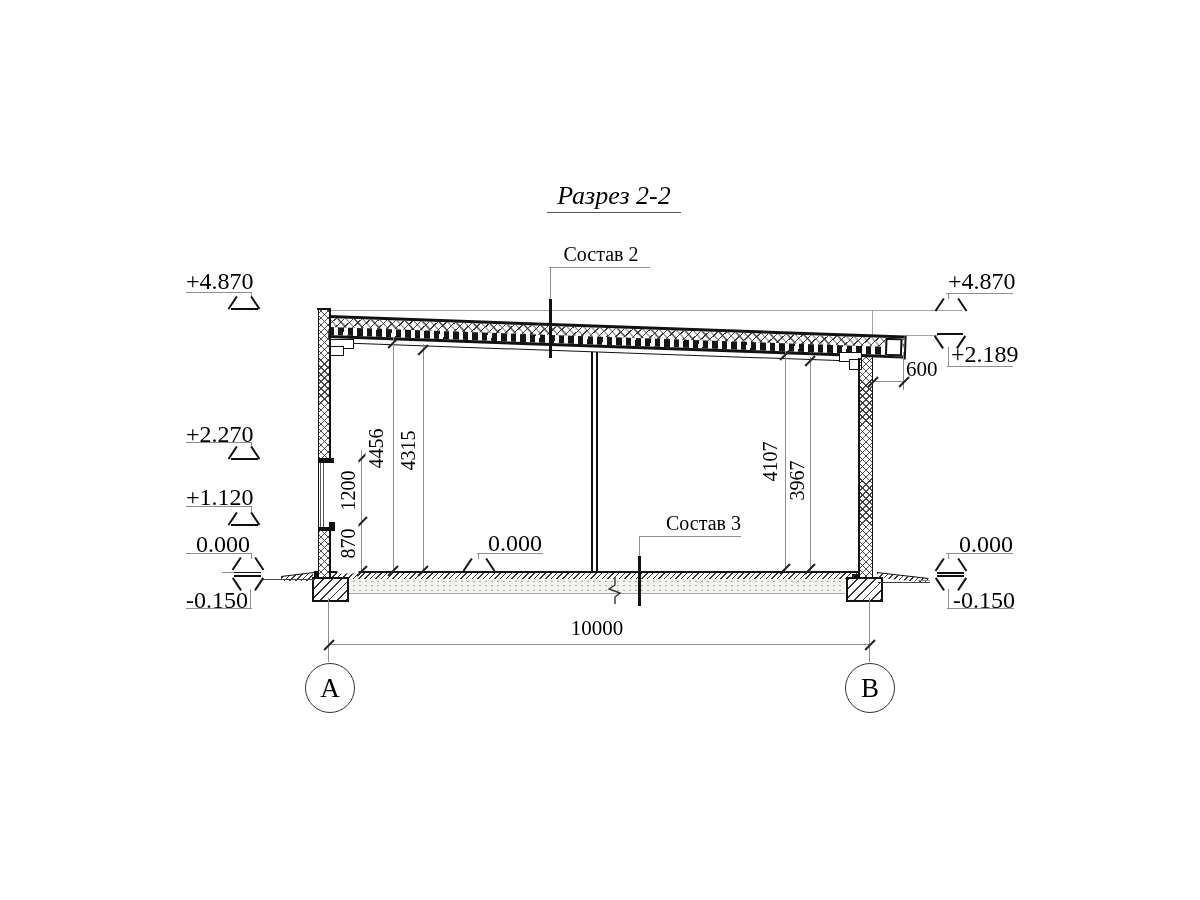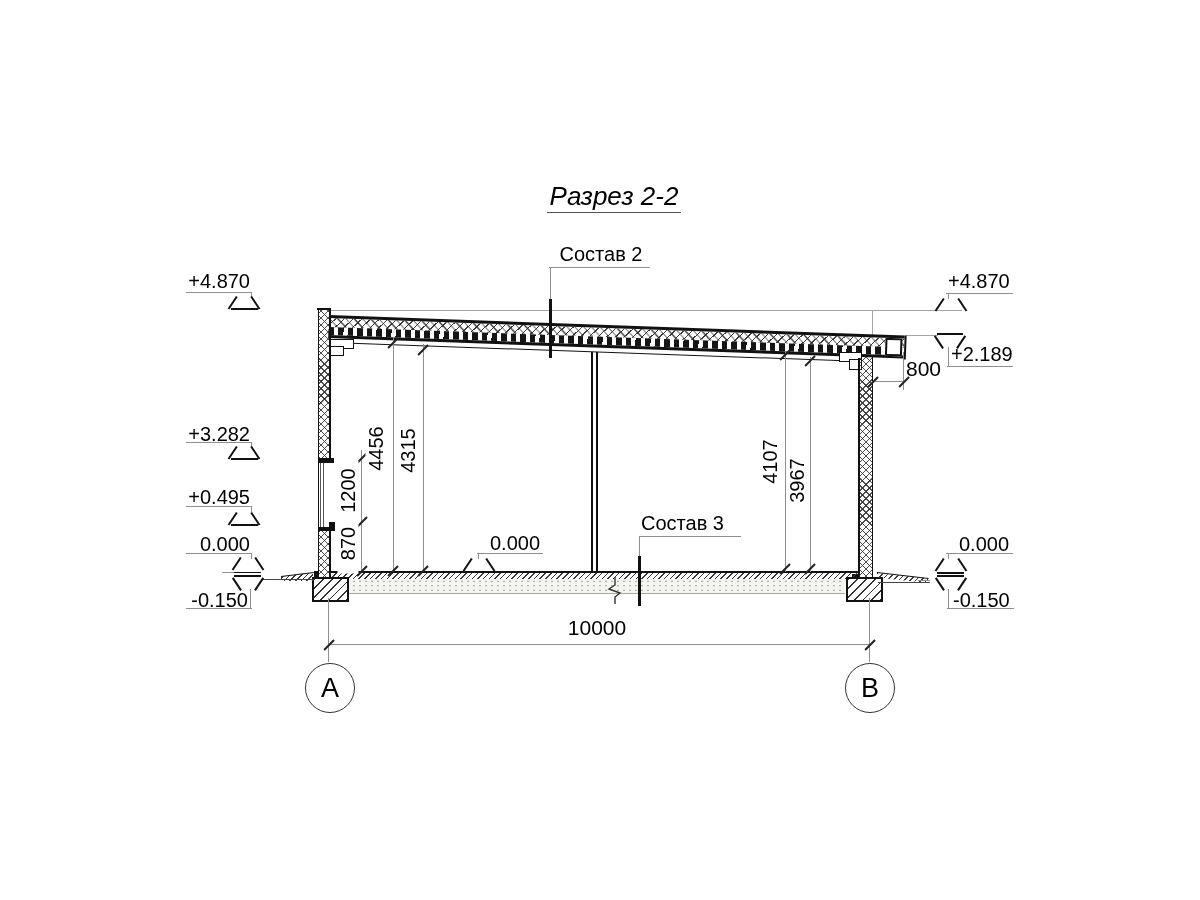--- a/index.html
+++ b/index.html
@@ -1,28 +1,28 @@
 <!DOCTYPE html>
 <html><head>
 <meta charset="utf-8">
 <style>
   html,body{margin:0;padding:0;background:#fff}
   .sheet{position:relative;width:1200px;height:900px;background:#fff;overflow:hidden;
-         font-family:Liberation Sans, sans-serif;color:#000}
+         font-family:Liberation Serif, serif;color:#000}
   .t{position:absolute;white-space:nowrap;color:#000}
   .ln{position:absolute;background:#111}
   .tn{position:absolute;background:#8f8f8f}
   .tick{position:absolute;width:14px;height:1.8px;background:#222;transform:rotate(-45deg)}
   .vee{position:absolute;width:16px;height:12px}
   .vee i{position:absolute;width:2px;height:14.6px;background:#111}
   .vd i:nth-child(1){left:0;top:-1px;transform-origin:top left;transform:rotate(33.7deg)}
   .vd i:nth-child(2){right:0;top:-1px;transform-origin:top right;transform:rotate(-33.7deg)}
   .vu i:nth-child(1){left:0;bottom:-1px;transform-origin:bottom left;transform:rotate(-33.7deg)}
   .vu i:nth-child(2){right:0;bottom:-1px;transform-origin:bottom right;transform:rotate(33.7deg)}
-  .elab{font-size:20px;line-height:21px}
+  .elab{font-size:24px;line-height:21px}
   .vlab{position:absolute;width:60px;text-align:center;font-size:20px;line-height:21px;
         background:#fff;transform:rotate(-90deg)}
   .hw{background-image:
       repeating-linear-gradient(45deg,rgba(45,45,45,.85) 0 1px,transparent 1px 5px),
       repeating-linear-gradient(-45deg,rgba(45,45,45,.85) 0 1px,transparent 1px 5px)}
   .hr{background-image:
       repeating-linear-gradient(45deg,rgba(40,40,40,.9) 0 1px,transparent 1px 6px),
       repeating-linear-gradient(-45deg,rgba(40,40,40,.9) 0 1px,transparent 1px 6px)}
   .hfnd{background-image:repeating-linear-gradient(135deg,#333 0 1.2px,transparent 1.2px 6.2px)}
   .hfl{background-image:repeating-linear-gradient(135deg,#3a3a3a 0 1px,transparent 1px 4px)}
@@ -102,44 +102,44 @@
               clip-path:polygon(0 0,100% 55%,100% 100%,0 45%)"></div>
   <div class="ln" style="left:877px;top:572.3px;width:51.5px;height:1.3px;transform:rotate(6.7deg);transform-origin:0 0"></div>
   <div class="tn" style="left:878px;top:582px;width:52px;height:1.2px;background:#444"></div>
   <div class="tn" style="left:918px;top:579.6px;width:12px;height:1.2px"></div>
 
   <div class="t" style="left:551px;top:243px;width:100px;text-align:center;font-size:20px">Состав 2</div>
   <div class="tn" style="left:549px;top:266.8px;width:101px;height:1px"></div>
   <div class="tn" style="left:550px;top:267px;width:1px;height:34px"></div>
   <div class="ln" style="left:549px;top:299px;width:2.6px;height:59px"></div>
 
-  <div class="t" style="left:641px;top:512px;width:100px;text-align:left;font-size:20px">Состав 3</div>
+  <div class="t" style="left:641px;top:512px;width:100px;text-align:right;font-size:20px">Состав 3</div>
   <div class="tn" style="left:639px;top:535.5px;width:102px;height:1px"></div>
   <div class="tn" style="left:639px;top:536px;width:1px;height:23px"></div>
   <div class="ln" style="left:638px;top:556px;width:2.6px;height:50px"></div>
 
   <div class="t elab" style="left:186px;top:271px;width:64px;text-align:right">+4.870</div>
   <div class="tn" style="left:186px;top:292.3px;width:66px;height:1px"></div>
   <div class="tn" style="left:250.8px;top:292.8px;width:1px;height:5px"></div>
   <div class="vee vd" style="left:236.3px;top:297px">
       <i></i>
       <i></i>
     </div>
   <div class="ln" style="left:231px;top:308.3px;width:26.5px;height:1.9px"></div>
 
-  <div class="t elab" style="left:186px;top:423.5px;width:64px;text-align:right">+3.282</div>
+  <div class="t elab" style="left:186px;top:423.5px;width:64px;text-align:right">+2.270</div>
   <div class="tn" style="left:186px;top:442.3px;width:66px;height:1px"></div>
   <div class="tn" style="left:250.8px;top:442.8px;width:1px;height:5px"></div>
   <div class="vee vd" style="left:236.3px;top:446.5px">
       <i></i>
       <i></i>
     </div>
   <div class="ln" style="left:231px;top:457.8px;width:26.5px;height:1.9px"></div>
 
-  <div class="t elab" style="left:186px;top:486.5px;width:64px;text-align:right">+0.495</div>
+  <div class="t elab" style="left:186px;top:486.5px;width:64px;text-align:right">+1.120</div>
   <div class="tn" style="left:186px;top:505.8px;width:66px;height:1px"></div>
   <div class="tn" style="left:250.8px;top:506px;width:1px;height:6px"></div>
   <div class="vee vd" style="left:236.3px;top:512.5px">
       <i></i>
       <i></i>
     </div>
   <div class="ln" style="left:231px;top:523.8px;width:26.5px;height:1.9px"></div>
 
   <div class="t elab" style="left:186px;top:533.5px;width:64px;text-align:right">0.000</div>
   <div class="tn" style="left:186px;top:552.5px;width:66px;height:1px"></div>
@@ -224,21 +224,21 @@
 
   <div class="tn" style="left:809.5px;top:356.5px;width:1px;height:215.5px"></div>
   <div class="tick" style="left:803px;top:359.6px"></div>
   <div class="tick" style="left:803px;top:568.1px"></div>
   <div class="vlab" style="left:767px;top:470px">3967</div>
 
   <div class="tn" style="left:903px;top:352px;width:1px;height:38px"></div>
   <div class="tn" style="left:872px;top:381.4px;width:34px;height:1px"></div>
   <div class="tick" style="left:866px;top:380.6px"></div>
   <div class="tick" style="left:897px;top:380.6px"></div>
-  <div class="t" style="left:906px;top:357px;font-size:21px">800</div>
+  <div class="t" style="left:906px;top:357px;font-size:21px">600</div>
 
   <div class="tn" style="left:328.2px;top:598px;width:1px;height:64px"></div>
   <div class="tn" style="left:869.2px;top:598px;width:1px;height:64px"></div>
   <div class="tn" style="left:328.7px;top:644px;width:541.5px;height:1.1px"></div>
   <div class="tick" style="left:322px;top:643.6px"></div>
   <div class="tick" style="left:863px;top:643.6px"></div>
   <div class="t" style="left:564px;top:616px;width:66px;text-align:center;font-size:21px">10000</div>
 
   <div class="axc" style="left:305px;top:663px">
     <span>A</span>

